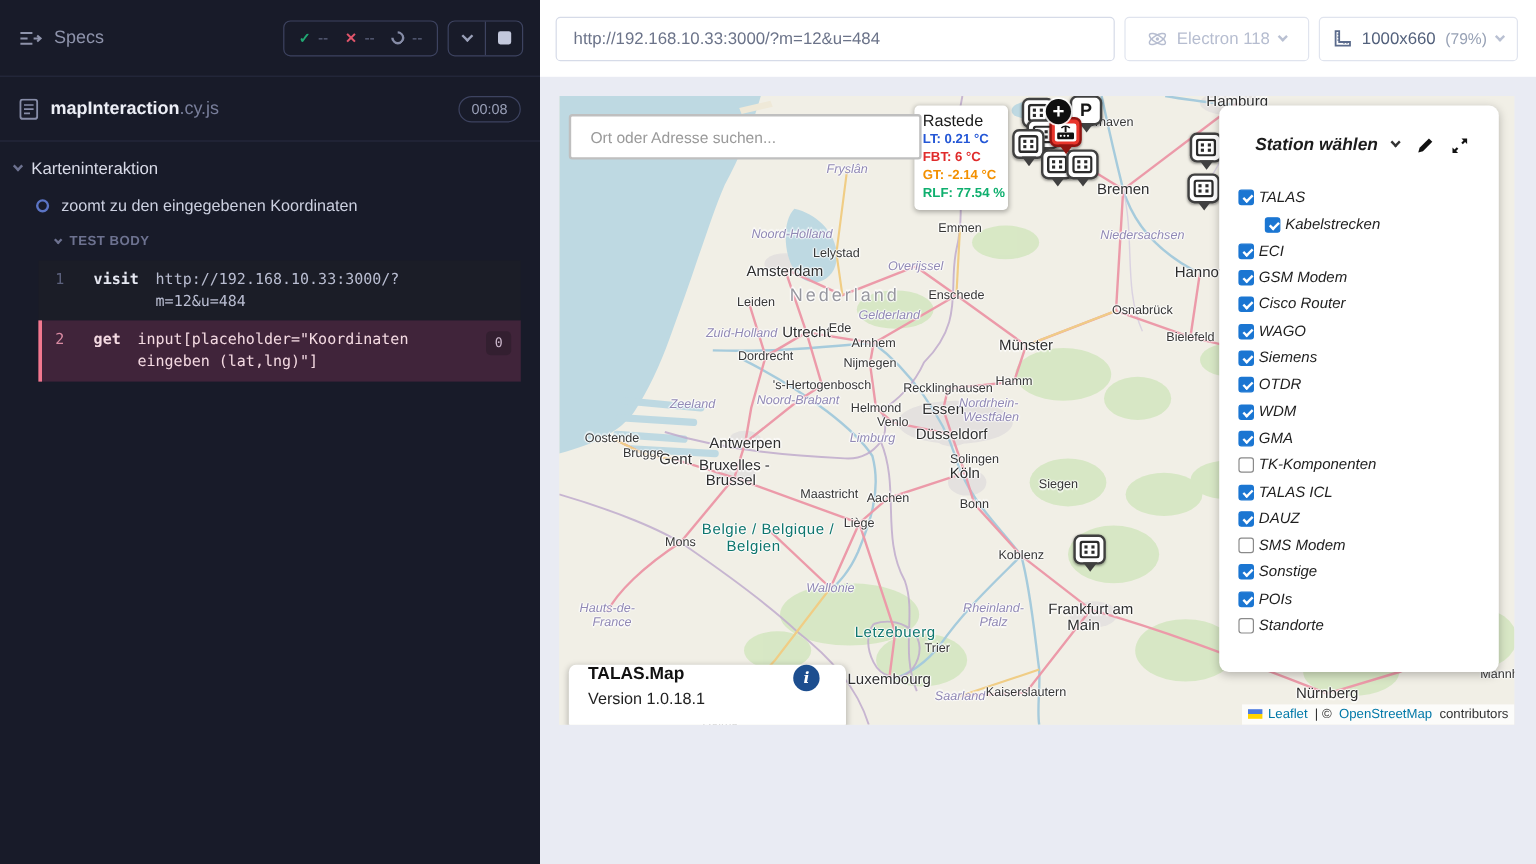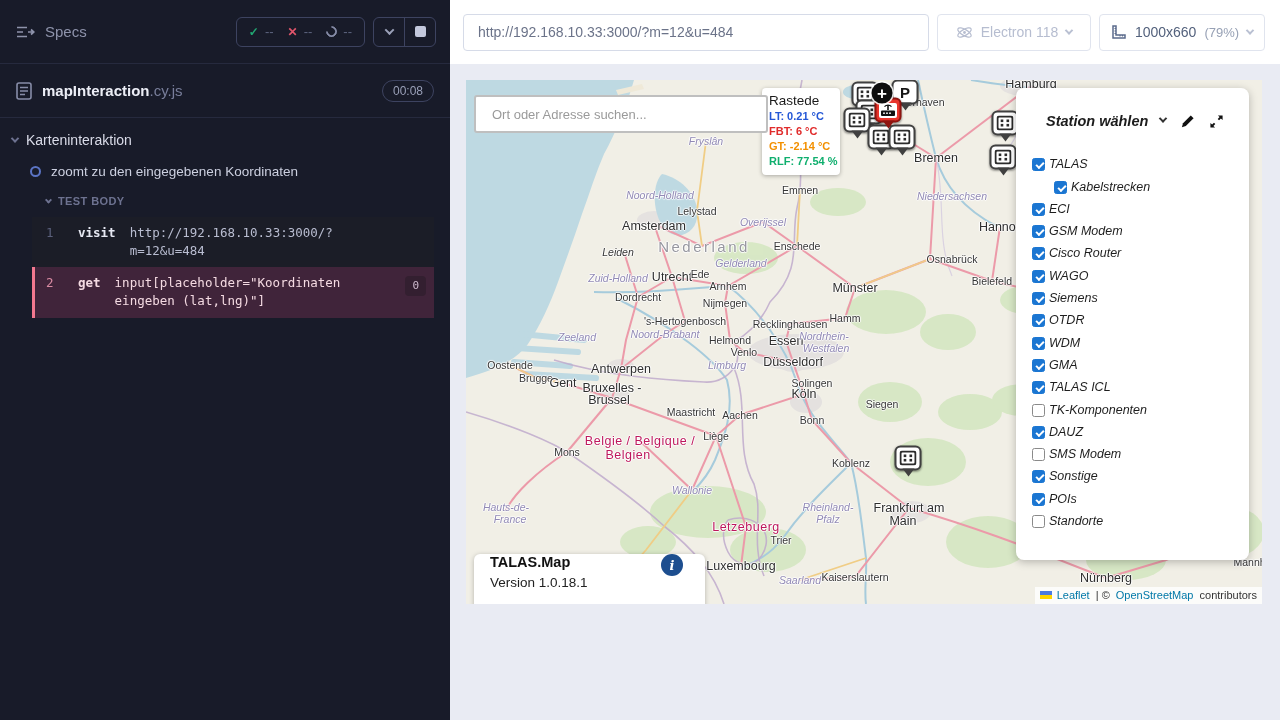--- a/index.html
+++ b/index.html
@@ -62,21 +62,21 @@
   .map{position:absolute;left:16px;top:16px;width:796px;height:524px;background:#f1efe6;overflow:hidden;}
   .tiles{position:absolute;left:0;top:0;width:796px;height:524px;}
 
   
   .ml{position:absolute;transform:translate(-50%,-50%);white-space:nowrap;z-index:2;
       text-shadow:0 1px 1px #fff,0 -1px 1px #fff,1px 0 1px #fff,-1px 0 1px #fff;}
   .ml.c{font-size:10.5px;color:#363636;}
   .ml.cl{font-size:12.5px;color:#2e2e2e;}
   .ml.r{font-size:10.5px;font-style:italic;color:#9189b5;}
   .ml.co{font-size:15px;color:#97979f;letter-spacing:2.5px;}
-  .ml.cos{font-size:12.5px;color:#be185d;letter-spacing:.5px;}
+  .ml.cos{font-size:12.5px;color:#0f766e;letter-spacing:.5px;}
 
   
   .mk{position:absolute;transform:translate(-50%,-50%);z-index:3;cursor:pointer;}
   .pin{width:27px;height:25px;background:#fff;border:2px solid #404040;border-radius:6px;display:flex;align-items:center;justify-content:center;box-shadow:0 1px 2px rgba(0,0,0,.35);position:relative;}
   .pin::after{content:"";position:absolute;top:100%;left:50%;transform:translateX(-50%);border:6px solid transparent;border-top:8px solid #404040;}
   .pin--red{background:#e8352c;border-color:#8f1410;}
   .pin--red::after{border-top-color:#8f1410;}
   .pchar{font-weight:bold;font-size:15px;color:#161616;font-family:"Liberation Sans",sans-serif;}
   .plusc{width:21px;height:21px;background:#0e0e0e;border-radius:50%;color:#fff;display:flex;align-items:center;justify-content:center;font-size:17px;font-weight:bold;box-shadow:0 0 0 1.5px rgba(255,255,255,.85);line-height:1;}
 
@@ -341,21 +341,21 @@
         <div id="map-labels">
             <span class="ml cl" style="left: 565px; top: 4px;">Hamburg</span>
             <span class="ml c" style="left: 447px; top: 22px;">Bremerhaven</span>
             <span class="ml cl" style="left: 470px; top: 78px;">Bremen</span>
             <span class="ml r" style="left: 486px; top: 116px;">Niedersachsen</span>
             <span class="ml cl" style="left: 540px; top: 147px;">Hannover</span>
             <span class="ml r" style="left: 240px; top: 61px;">Fryslân</span>
             <span class="ml r" style="left: 194px; top: 115px;">Noord-Holland</span>
             <span class="ml c" style="left: 231px; top: 131px;">Lelystad</span>
             <span class="ml cl" style="left: 188px; top: 146px;">Amsterdam</span>
-            <span class="ml c" style="left: 152px; top: 172px; font-style: italic;">Leiden</span>
+            <span class="ml c" style="left: 164px; top: 172px;">Leiden</span>
             <span class="ml co" style="left: 238px; top: 166px;">Nederland</span>
             <span class="ml r" style="left: 297px; top: 142px;">Overijssel</span>
             <span class="ml c" style="left: 334px; top: 110px;">Emmen</span>
             <span class="ml c" style="left: 331px; top: 166px;">Enschede</span>
             <span class="ml r" style="left: 152px; top: 198px;">Zuid-Holland</span>
             <span class="ml cl" style="left: 206px; top: 197px;">Utrecht</span>
             <span class="ml c" style="left: 234px; top: 194px;">Ede</span>
             <span class="ml r" style="left: 275px; top: 183px;">Gelderland</span>
             <span class="ml c" style="left: 262px; top: 206px;">Arnhem</span>
             <span class="ml c" style="left: 172px; top: 217px;">Dordrecht</span>
@@ -583,26 +583,26 @@
               </div>
               <div class="srow">
                 <span class="cb on"></span>
                 <span class="slabel">WDM</span>
               </div>
               <div class="srow">
                 <span class="cb on"></span>
                 <span class="slabel">GMA</span>
               </div>
               <div class="srow">
-                <span class="cb on"></span>
-                <span class="slabel">TALAS ICL</span>
-              </div>
-              <div class="srow">
                 <span class="cb"></span>
                 <span class="slabel">TK-Komponenten</span>
+              </div>
+              <div class="srow">
+                <span class="cb on"></span>
+                <span class="slabel">TALAS ICL</span>
               </div>
               <div class="srow">
                 <span class="cb on"></span>
                 <span class="slabel">DAUZ</span>
               </div>
               <div class="srow">
                 <span class="cb"></span>
                 <span class="slabel">SMS Modem</span>
               </div>
               <div class="srow">

